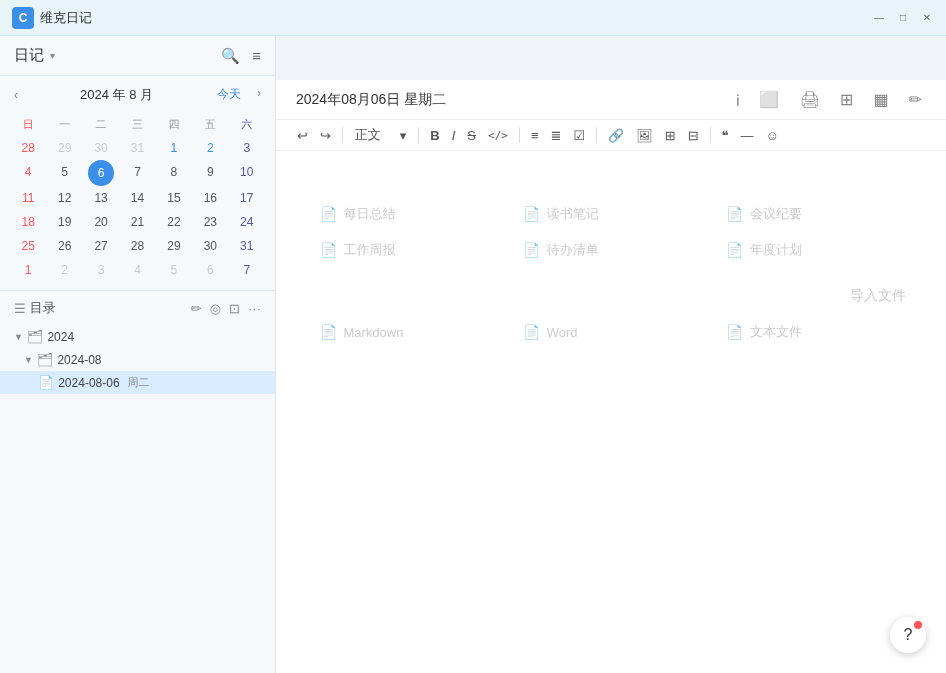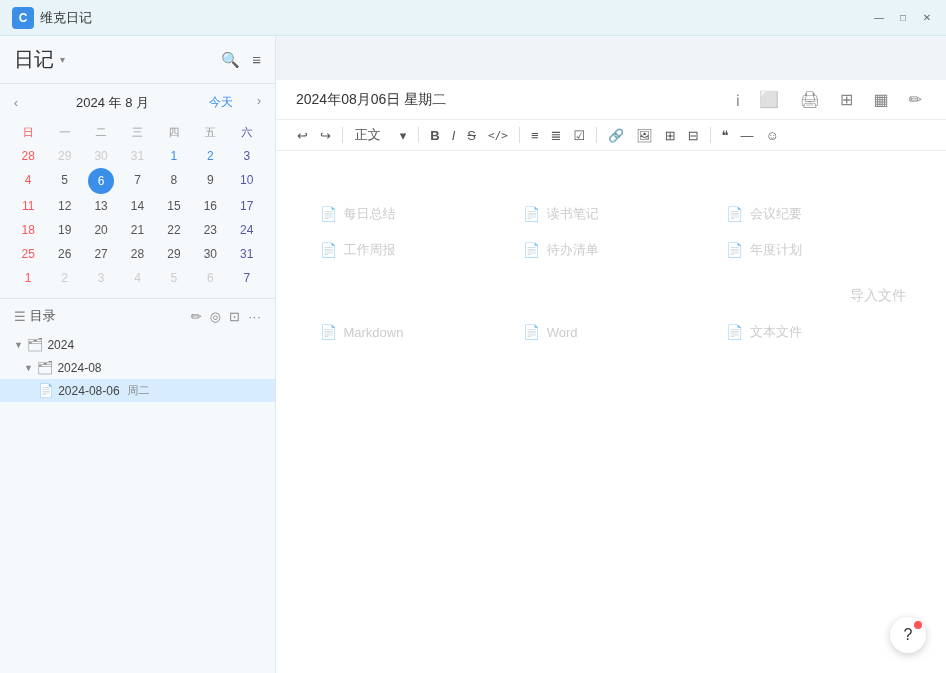--- a/index.html
+++ b/index.html
@@ -20,21 +20,21 @@
 
     
     .main-layout { display: flex; height: calc(673px - 36px); }
 
     
     .left-panel { width: 276px; background: #f5f9fc; border-right: 1px solid #dce8f0; display: flex; flex-direction: column; flex-shrink: 0; }
 
     
     .left-header { display: flex; align-items: center; justify-content: space-between; padding: 10px 14px; border-bottom: 1px solid #dce8f0; }
     .left-header-left { display: flex; align-items: center; gap: 6px; }
-    .diary-label { font-size: 20px; color: #333; font-weight: 500; }
+    .diary-label { font-size: 15px; color: #333; font-weight: 500; }
     .dropdown-arrow { color: #888; font-size: 10px; }
     .left-header-right { display: flex; gap: 12px; }
     .icon-btn { background: none; border: none; cursor: pointer; color: #666; font-size: 15px; padding: 0; }
 
     
     .calendar { padding: 8px 10px; }
     .cal-nav { display: flex; align-items: center; justify-content: space-between; margin-bottom: 8px; }
     .cal-title { font-size: 13px; color: #333; font-weight: 500; }
     .cal-nav-btn { background: none; border: none; cursor: pointer; color: #888; font-size: 12px; padding: 2px 4px; }
     .today-btn { background: none; border: none; cursor: pointer; color: #3b8fe8; font-size: 12px; padding: 2px 6px; }
@@ -134,21 +134,21 @@
       <div class="left-header-right">
         <button class="icon-btn">🔍</button>
         <button class="icon-btn">≡</button>
       </div>
     </div>
 
     <div class="calendar">
       <div class="cal-nav">
         <button class="cal-nav-btn">‹</button>
         <span class="cal-title">2024 年 8 月</span>
-        <div style="display:flex;align-items:flex-start;gap:14px;">
+        <div style="display:flex;align-items:flex-start;gap:6px;">
           <button class="today-btn">今天</button>
           <button class="cal-nav-btn">›</button>
         </div>
       </div>
       <div class="cal-grid">
 
         <div class="cal-day-header sun">日</div>
         <div class="cal-day-header">一</div>
         <div class="cal-day-header">二</div>
         <div class="cal-day-header">三</div>

